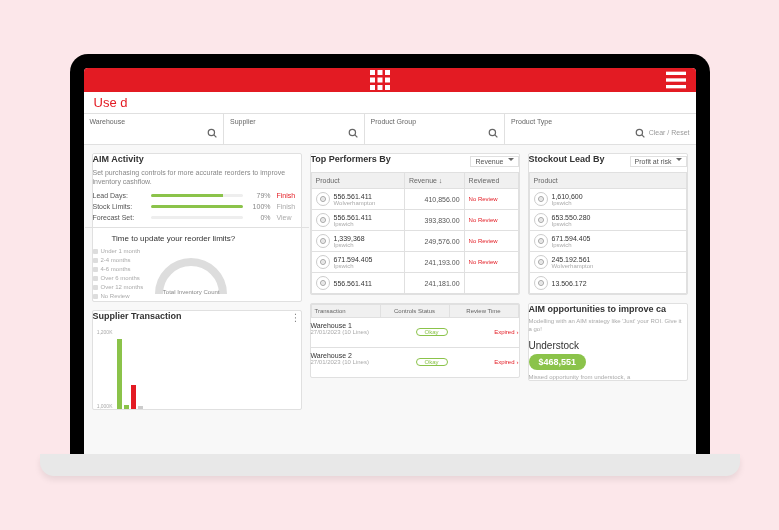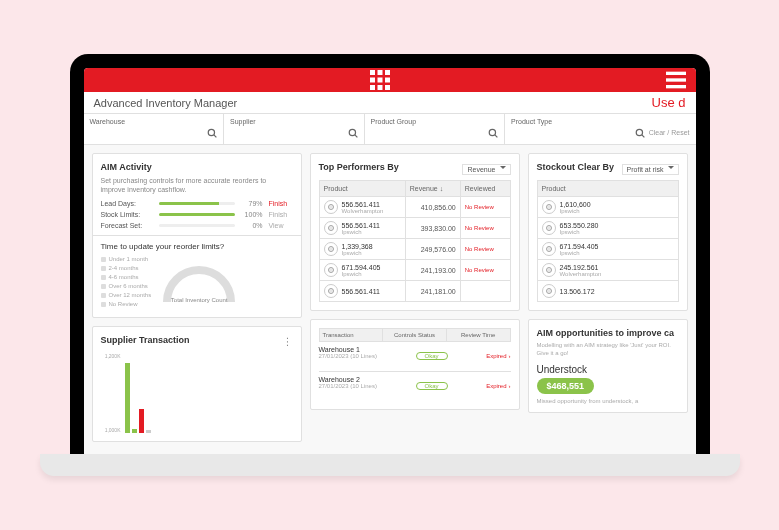--- a/index.html
+++ b/index.html
@@ -23,33 +23,33 @@
   .titlebar .right{color:var(--red);font-size:13px;}
   .filters{display:flex;border-bottom:1px solid var(--border);flex-shrink:0;}
   .filter{flex:1;padding:4px 6px 6px 6px;border-right:1px solid var(--border);display:flex;flex-direction:column;gap:2px;}
   .filter:last-child{border-right:none;flex:1.4;}
   .filter-label{font-size:7px;color:#666;}
   .filter-input{display:flex;align-items:center;gap:4px;}
   .filter-input input{border:none;outline:none;font-size:8px;width:100%;background:transparent;}
   .search-icon{width:10px;height:10px;color:#666;flex-shrink:0;}
   .clear-link{font-size:7px;color:#999;white-space:nowrap;}
   .dash{padding:8px;display:grid;grid-template-columns:210px 1fr 160px;gap:8px;overflow:hidden;flex:1;background:#f8f8f8;}
-  .card{background:#fff;border:1px solid var(--border);border-radius:2px;padding:8px;font-size:8px;color:var(--text);}
+  .card{background:#fff;border:1px solid var(--border);border-radius:2px;font-size:8px;color:var(--text);}
   .col{display:flex;flex-direction:column;gap:8px;min-width:0;}
   .card h3{margin:0 0 4px 0;font-size:9px;font-weight:bold;color:#333;}
   .card .sub{font-size:7px;color:var(--text-light);margin-bottom:6px;line-height:1.3;}
   .progress-row{display:flex;align-items:center;gap:6px;margin:4px 0;}
   .progress-label{font-size:7px;color:#555;width:52px;}
   .progress-bar{flex:1;height:3px;background:#eee;border-radius:2px;position:relative;overflow:hidden;}
   .progress-fill{height:100%;background:var(--green);}
   .progress-pct{font-size:7px;color:#888;width:22px;text-align:right;}
   .progress-action{font-size:7px;color:var(--red);width:24px;}
   .progress-action.grey{color:#aaa;}
   .divider{height:1px;background:var(--border);margin:6px -8px;}
-  .reorder-title{font-size:8px;color:#333;margin-bottom:4px;}
+  .reorder-title{font-size:8px;color:#333;margin-bottom:4px;margin-left:19px;}
   .reorder-flex{display:flex;gap:8px;align-items:center;}
   .legend{font-size:6px;color:#aaa;line-height:1.5;}
   .legend .item::before{content:"";display:inline-block;width:5px;height:5px;background:#ddd;border-radius:1px;margin-right:3px;vertical-align:middle;}
   .gauge{width:80px;height:50px;position:relative;}
   .gauge svg{width:100%;height:100%;}
   .gauge-label{position:absolute;bottom:4px;left:0;right:0;text-align:center;font-size:6px;color:#888;line-height:1.1;}
   .table-head{display:flex;align-items:center;justify-content:space-between;margin-bottom:4px;}
   .select{border:1px solid var(--border);font-size:7px;padding:1px 14px 1px 4px;position:relative;background:#fff;color:#555;}
   .select::after{content:"";position:absolute;right:4px;top:50%;transform:translateY(-50%);border:3px solid transparent;border-top-color:#666;}
   table{width:100%;border-collapse:collapse;font-size:7px;}
@@ -108,21 +108,20 @@
         <span class="icon-btn">
           <svg viewBox="0 0 12 12" fill="currentColor">
               <rect x="0" y="1" width="12" height="2"></rect>
               <rect x="0" y="5" width="12" height="2"></rect>
               <rect x="0" y="9" width="12" height="2"></rect>
             </svg>
         </span>
       </div>
 
       <div class="titlebar">
-        <span>Advanced Inventory Manager</span>
         <span class="right">Use d</span>
       </div>
 
       <div class="filters">
         <div class="filter">
           <span class="filter-label">Warehouse</span>
           <div class="filter-input">
             <input value="" style="">
             <svg class="search-icon" viewBox="0 0 16 16" fill="none" stroke="currentColor" stroke-width="2">
                 <circle cx="7" cy="7" r="5"></circle>
@@ -365,21 +364,21 @@
   <span class="pill">Okay</span>
   <span class="expired">Expired <span>›</span></span>
                 </div>
               </div>
           </div>
         </div>
 
         <div class="col">
           <div class="card stockout-card scroll-hint">
             <div class="table-head">
-              <h3>Stockout Clear By</h3>
+              <h3>Stockout Lead By</h3>
               <div class="select">Profit at risk</div>
             </div>
             <table>
               <thead>
                   <tr>
                     <th>Product</th>
                   </tr>
                 </thead>
               <tbody id="so-body">
                   <tr>

